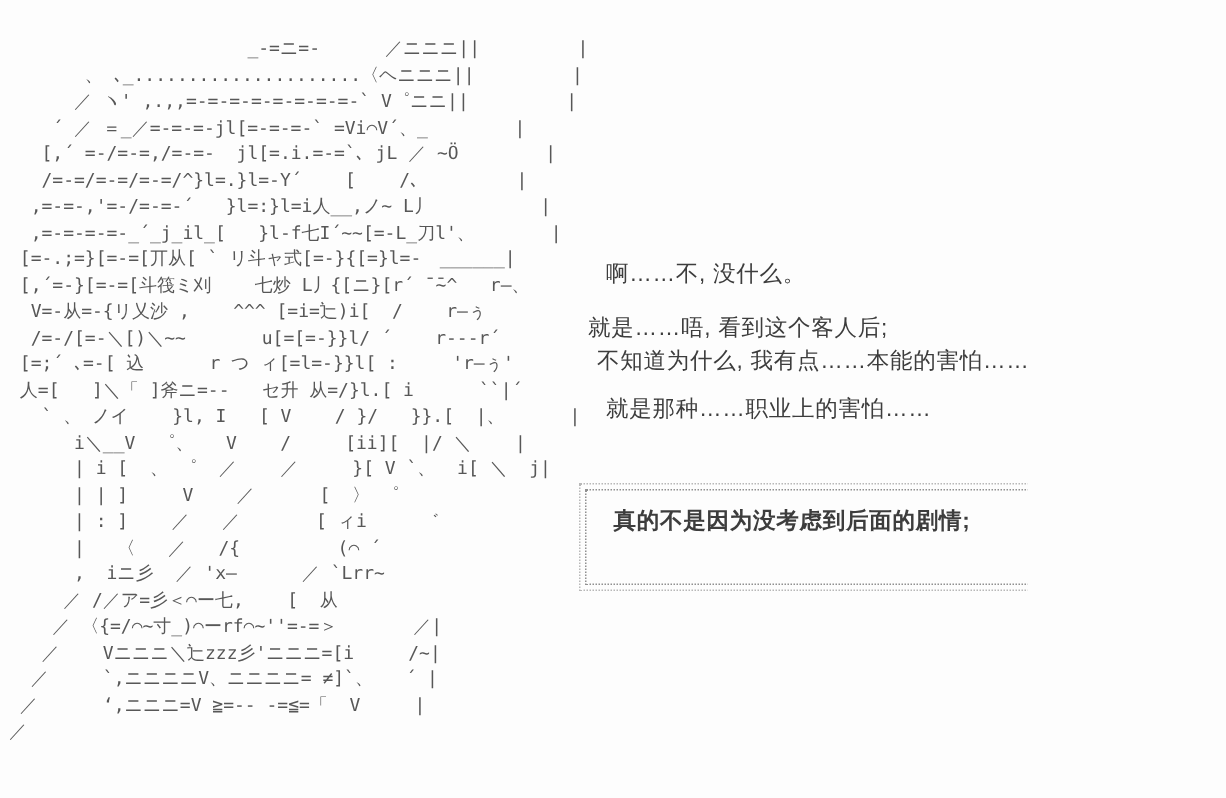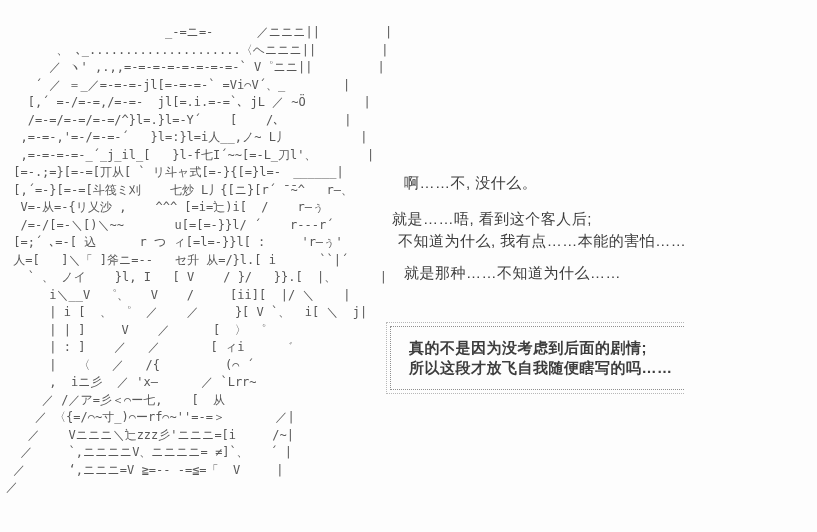--- a/index.html
+++ b/index.html
@@ -93,20 +93,19 @@
   ／     `,ニニニニV、ニニニニ= ≠]`、   ´ |
  ／      ‘,ニニニ=V ≧=-- -=≦=「  V     |
 ／</pre>
 
   <div class="dlg d1">啊……不, 没什么。</div>
 
   <div class="dlg d2">就是……唔, 看到这个客人后;</div>
 
   <div class="dlg d3">不知道为什么, 我有点……本能的害怕……</div>
 
-  <div class="dlg d4">就是那种……不知道为什么……</div>
+  <div class="dlg d4">就是那种……职业上的害怕……</div>
 
   <div class="meta-box">
     <div class="meta-line">真的不是因为没考虑到后面的剧情;</div>
-    <div class="meta-line">所以这段才放飞自我随便瞎写的吗……</div>
   </div>
 
 </div>
 
 </body></html>

